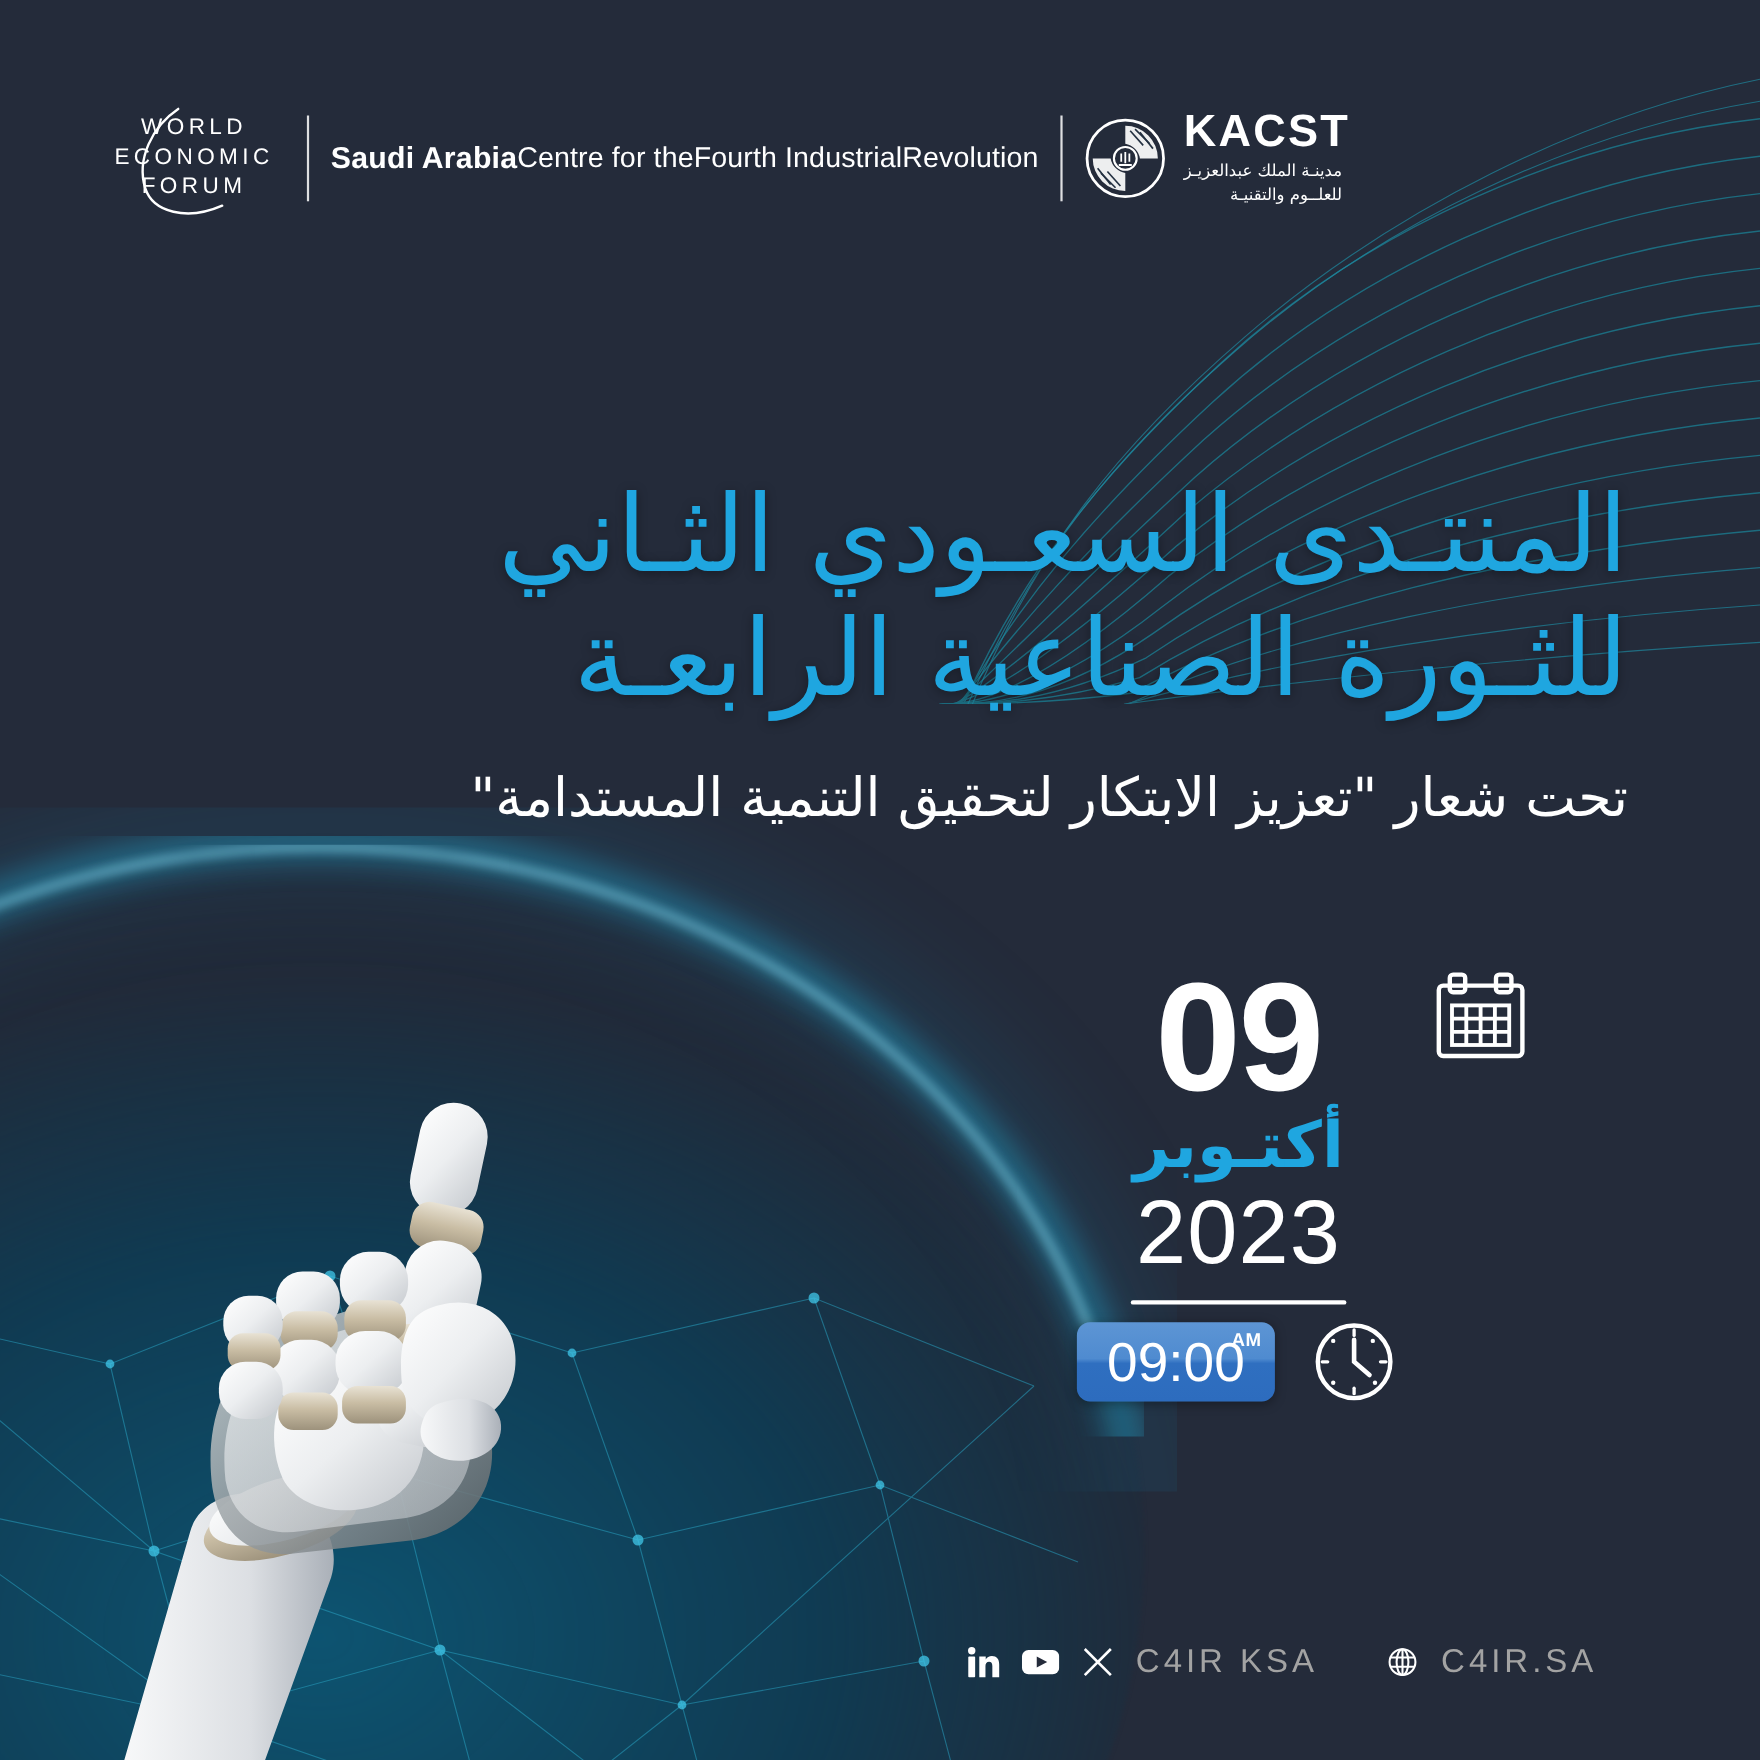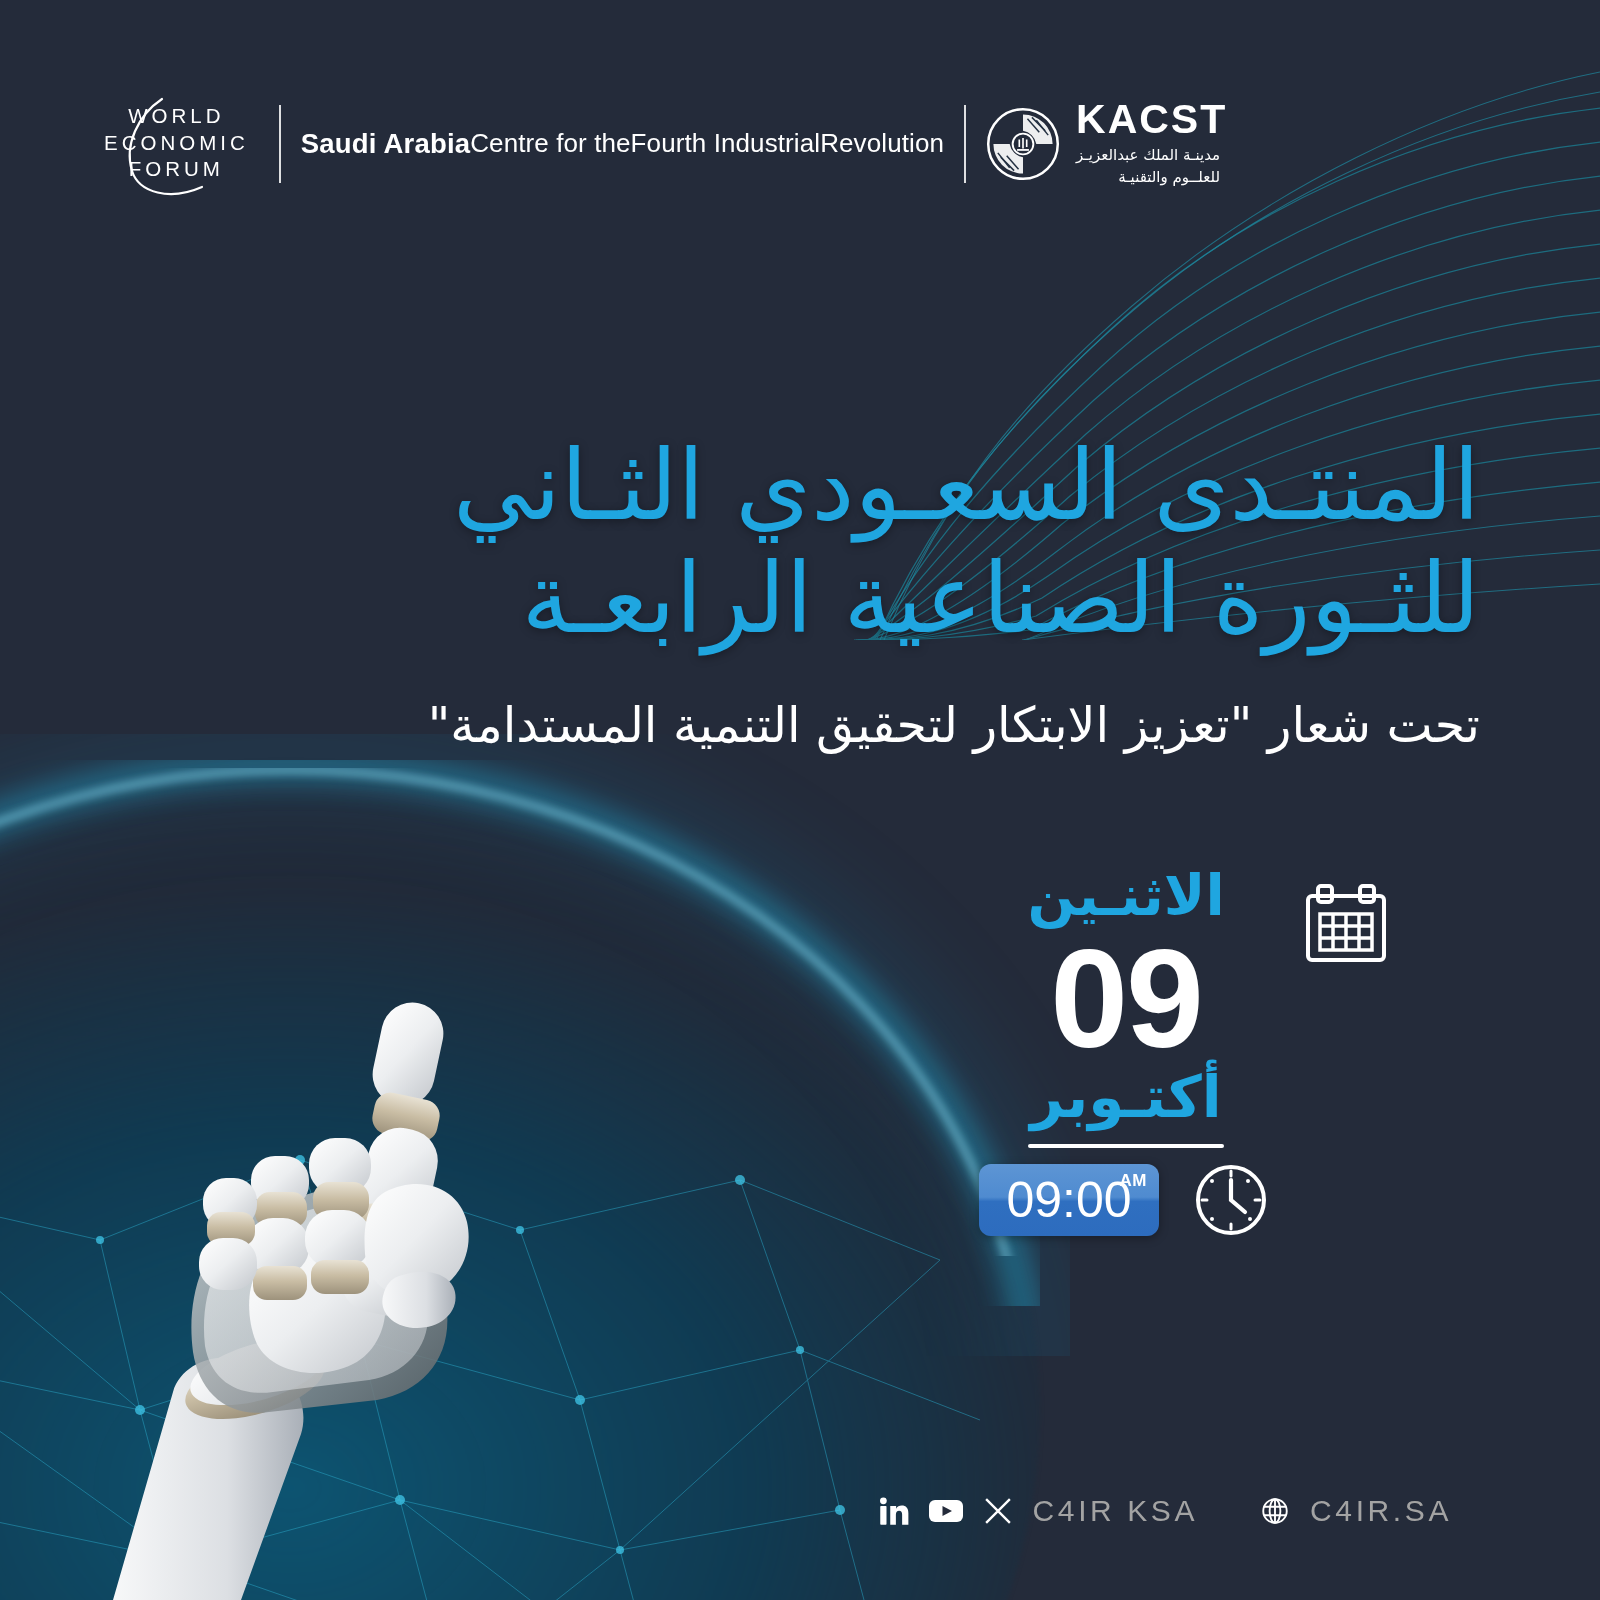--- a/index.html
+++ b/index.html
@@ -343,23 +343,23 @@
         <rect x="18" y="32" width="52" height="36" fill="none" stroke="#ffffff" stroke-width="3.5"></rect>
         <g stroke="#ffffff" stroke-width="3.5">
           <path d="M31,32 L31,68"></path>
             <path d="M44,32 L44,68"></path>
             <path d="M57,32 L57,68"></path>
           <path d="M18,44 L70,44"></path>
             <path d="M18,56 L70,56"></path>
         </g>
       </svg>
       <div class="date-col">
-        <div class="weekday">الاثنـين</div>
         <div class="daynum">09</div>
         <div class="month">أكتـوبر</div>
+        <div class="year">2023</div>
         <div class="hrule"></div>
         <div class="time-row">
           <div class="time-badge">
             <span class="t-val">09:00</span>
             <span class="t-ampm">AM</span>
           </div>
           <svg class="clock-icon" viewBox="0 0 76 76">
             <circle cx="38" cy="38" r="33" fill="none" stroke="#ffffff" stroke-width="4"></circle>
             <path d="M38,18 L38,38 L52,50" fill="none" stroke="#ffffff" stroke-width="4.2" stroke-linecap="round"></path>
             <g stroke="#ffffff" stroke-width="3" stroke-linecap="round">

